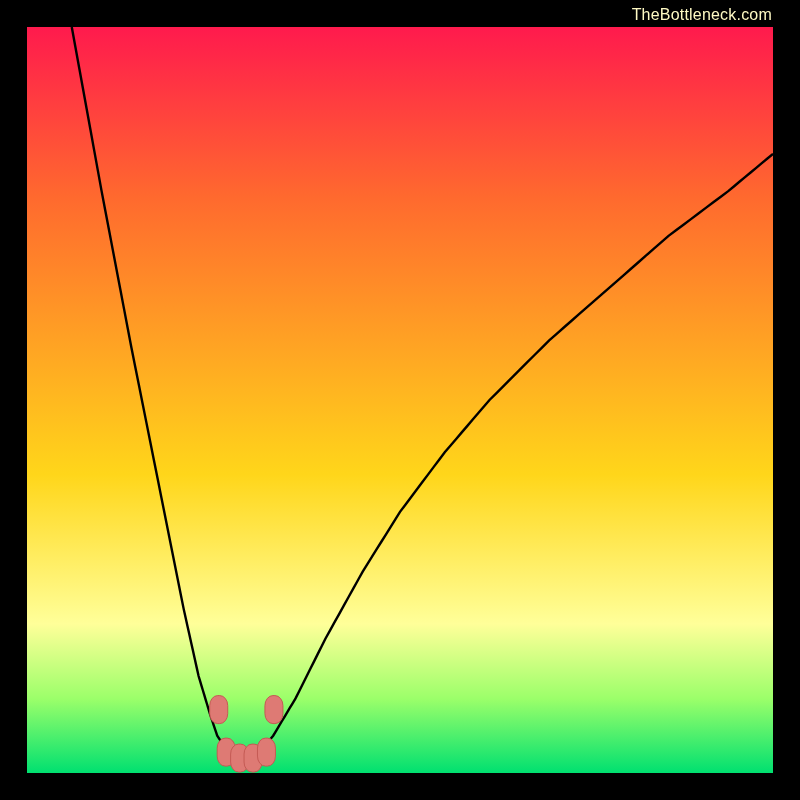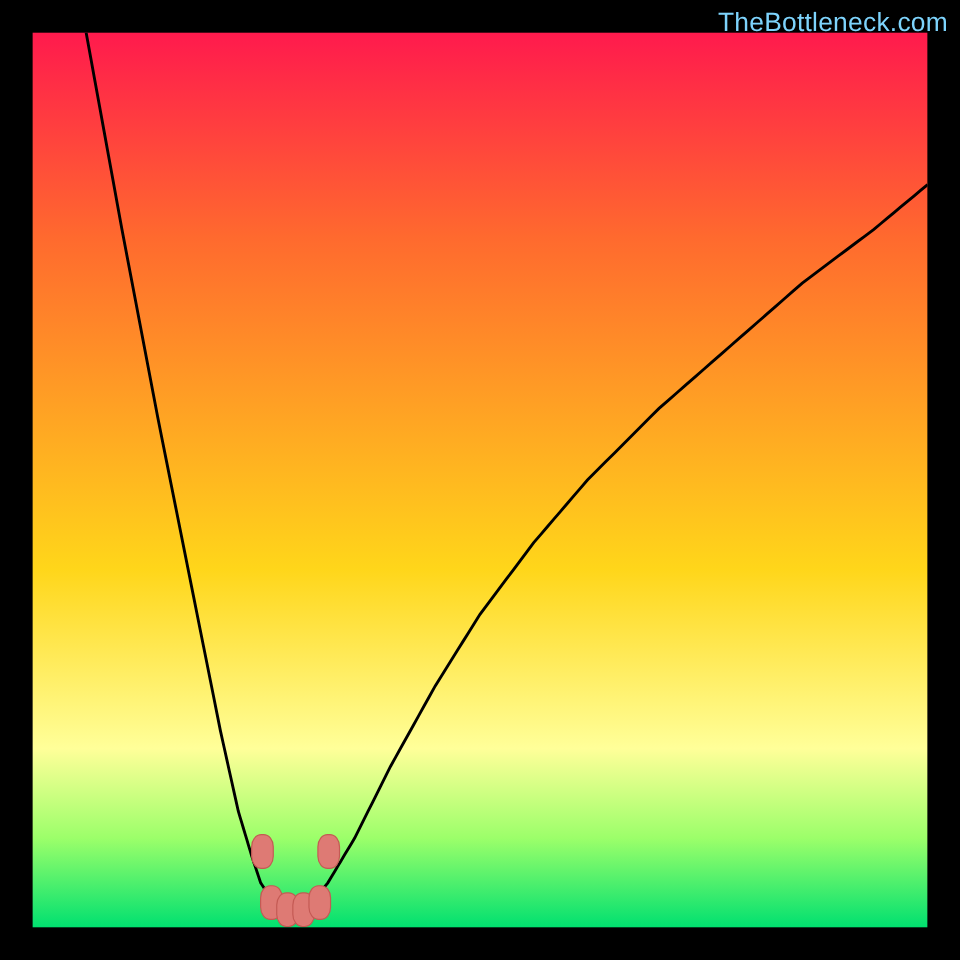--- a/index.html
+++ b/index.html
@@ -22,23 +22,23 @@
   .plot {
     position: absolute;
     left: 0;
     top: 0;
     width: 746px;
     height: 746px;
   }
   .watermark {
     position: absolute;
     top: 6px;
-    right: 10px;
-    color: #7dd3fc;
-    font-size: 22px;
+    right: 28px;
+    color: #fef9c3;
+    font-size: 16px;
     font-weight: 400;
     letter-spacing: 0.2px;
   }
 </style>
 </head>
 <body>
 
 <div class="frame">
   <svg class="plot" viewBox="0 0 746 746" preserveAspectRatio="none">
     <defs>

